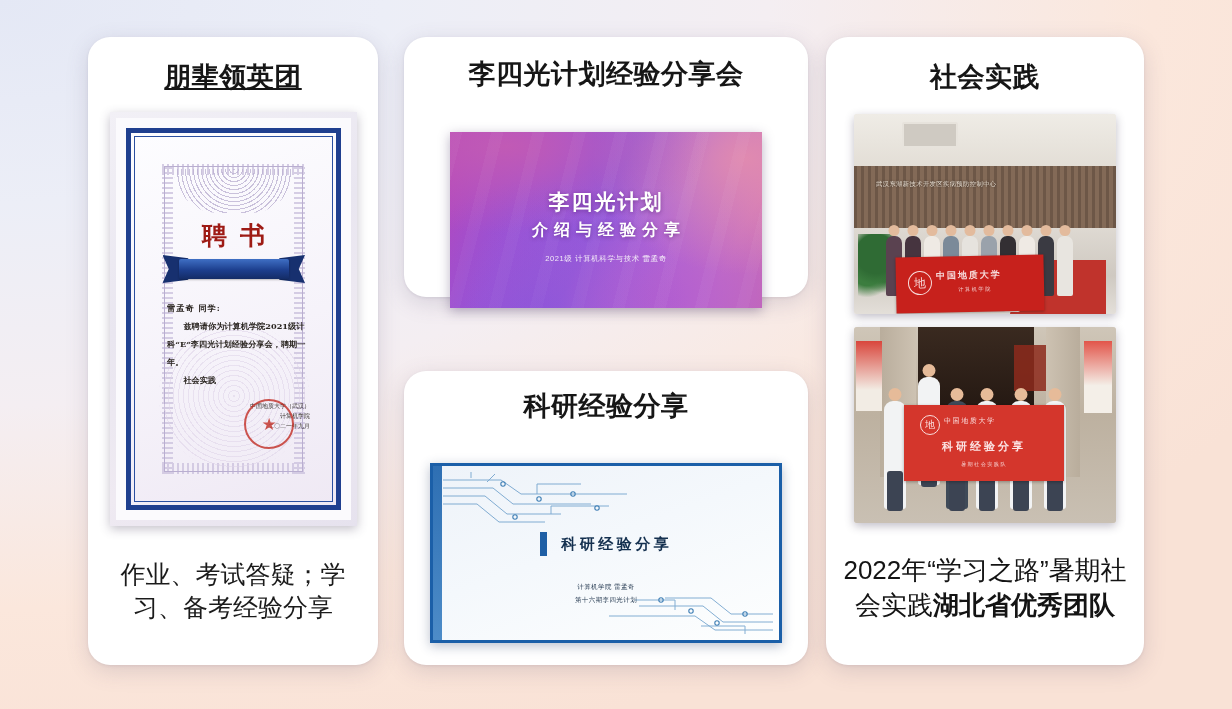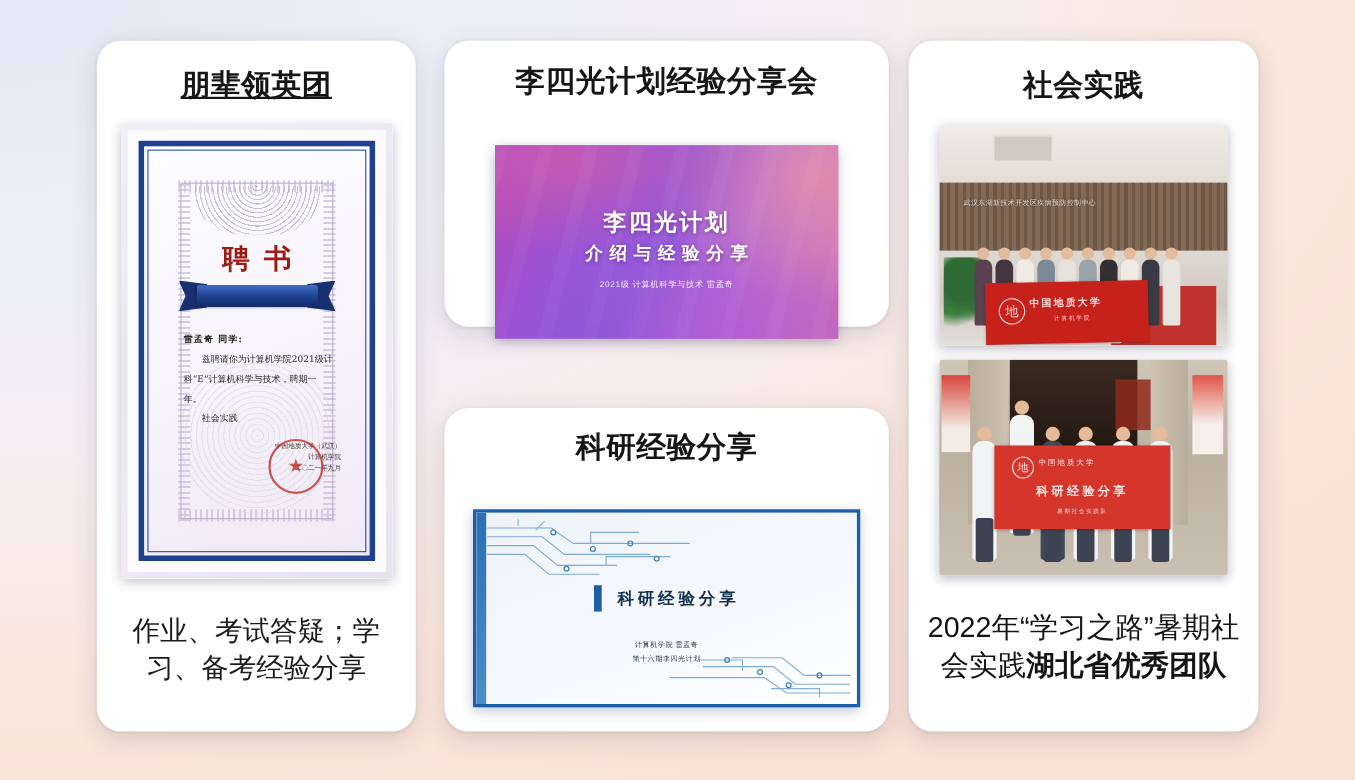--- a/index.html
+++ b/index.html
@@ -61,21 +61,21 @@
     border-radius:2px;box-shadow:0 1px 2px rgba(0,0,0,.25);}
   .cert-ribbon .tail{position:absolute;top:0;width:26px;height:28px;
     background:#17306f;clip-path:polygon(0 0,100% 12%,72% 50%,100% 88%,0 100%,24% 50%);}
   .cert-ribbon .tail.l{left:0;}
   .cert-ribbon .tail.r{right:0;transform:scaleX(-1);}
   .cert-body{
     position:absolute;left:36px;right:30px;top:168px;
     font-family:"DejaVu Serif","Liberation Serif",serif;
     color:#2a2520;font-size:8.2px;line-height:1.95;text-align:justify;}
   .cert-body .name{font-weight:bold;letter-spacing:1px;}
-  .cert-body p{margin:0 0 2px 0;}
+  .cert-body p{margin:0 0 2px 0;font-weight:bold;}
   .cert-body .indent{text-indent:2em;}
   .cert-seal-area{position:absolute;right:26px;bottom:52px;width:110px;height:56px;}
   .cert-seal-txt{position:absolute;right:0;top:4px;width:108px;text-align:right;
     font-family:"DejaVu Serif","Liberation Serif",serif;color:#3a3430;font-size:6px;line-height:1.7;}
   .cert-stamp{
     position:absolute;right:16px;top:2px;width:46px;height:46px;border-radius:50%;
     border:2.4px solid #c0281f;opacity:.78;
     display:flex;align-items:center;justify-content:center;color:#c0281f;font-size:17px;}
   .cert-watermark{
     position:absolute;left:50%;bottom:34px;transform:translateX(-50%);
@@ -220,21 +220,21 @@
 
           <div class="cert-ribbon">
             <div class="tail l"></div>
             <div class="tail r"></div>
             <div class="band"></div>
           </div>
 
           <div class="cert-body">
             <p class="name">雷孟奇 同学:</p>
             <p class="indent">兹聘请你为计算机学院2021级计</p>
-            <p>科“E”计算机科学与技术，聘期一</p>
+            <p>科“E”李四光计划经验分享会，聘期一</p>
             <p>年。</p>
             <p class="indent">社会实践</p>
           </div>
 
           <div class="cert-seal-area">
             <div class="cert-seal-txt">
               <div>中国地质大学（武汉）</div>
               <div>计算机学院</div>
               <div>二〇二一年九月</div>
             </div>

